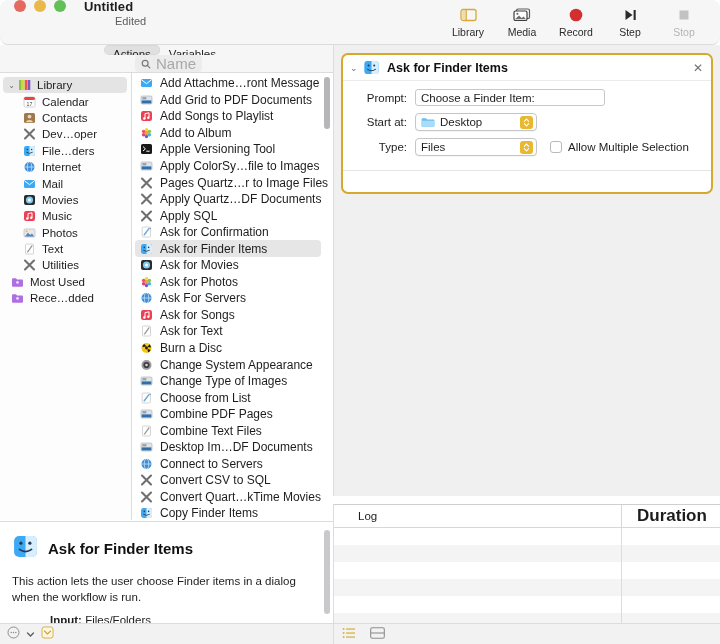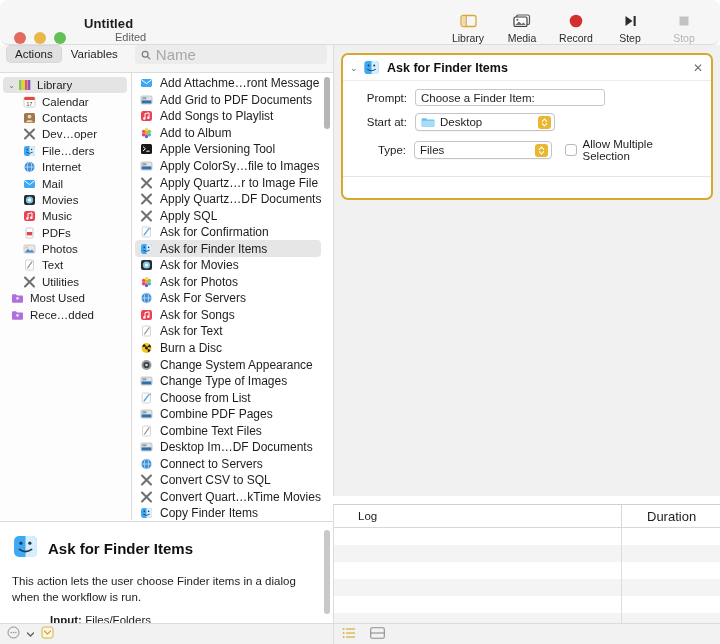--- a/index.html
+++ b/index.html
@@ -10,21 +10,21 @@
     overflow: hidden;
     -webkit-font-smoothing: antialiased;
   }
   .window { position: relative; width: 720px; height: 644px; background: #fff; }
 
   
   .titlebar {
     position: absolute; top: 0; left: 0; width: 720px; height: 45px;
     background: #f6f6f6;
     border-bottom: 1px solid #dcdcdc;
-    display: flex; align-items: flex-end; border-radius: 8px;
+    display: flex; align-items: flex-start; border-radius: 8px;
   }
   .traffic { display: flex; gap: 8px; padding-left: 14px; align-items: center; }
   .light { width: 12px; height: 12px; border-radius: 50%; }
   .l-red { background: #e4695f; }
   .l-yellow { background: #e8b84b; }
   .l-green { background: #63c056; }
 
   .doctitle { margin-left: 18px; line-height: 1.05; }
   .doctitle .t1 { font-size: 13px; font-weight: bold; color: #1d1d1f; letter-spacing: .1px; }
   .doctitle .t2 { font-size: 11px; color: #5d5d60; margin-top: 2px; padding-left: 31px; }
@@ -34,22 +34,23 @@
     width: 52px; display: flex; flex-direction: column; align-items: center;
     justify-content: flex-start; padding-top: 5px; cursor: default;
   }
   .tb-ico { height: 19px; display: flex; align-items: center; justify-content: center; }
   .tb-lab { font-size: 10.5px; color: #2b2b2d; margin-top: 2px; }
   .tb-btn.disabled .tb-lab { color: #b4b4b6; }
 
   
   .subbar {
     position: absolute; top: 45px; left: 0; width: 333px; height: 28px;
-    background: #f6f6f6; display: flex; align-items: flex-start; padding: 0 6px;
+    background: #f6f6f6; display: flex; align-items: center; padding: 0 0;
     border-bottom: 1px solid #dcdcdc;
+    flex-direction: column;
   }
   .seg {
     display: flex; border-radius: 5px; overflow: hidden; margin-right: 4px;
   }
   .seg-item {
     font-size: 11.5px; color: #1d1d1f; padding: 3px 9px; border-radius: 5px;
     cursor: default; white-space: nowrap;
   }
   .seg-item.active { background: #e0e0e0; box-shadow: inset 0 0 0 .5px #cfcfcf; }
   .searchbox {
@@ -139,21 +140,21 @@
   .card-body { padding: 8px 10px 7px 10px; }
   .field { display: flex; align-items: center; margin-bottom: 7px; }
   .flabel { font-size: 11.5px; color: #1d1d1f; width: 54px; text-align: right; margin-right: 8px; }
   .textinput {
     flex: 0 0 auto; width: 190px; height: 17px; background: #fff;
     border: 1px solid #c8c8ca; border-radius: 3px;
     font-size: 11.5px; color: #1d1d1f; padding: 0 5px;
     display: flex; align-items: center;
   }
   .popup {
-    position: relative; width: 140px; height: 18px; background: #fff;
+    position: relative; width: 122px; height: 18px; background: #fff;
     border: 1px solid #c5c5c7; border-radius: 4px;
     display: flex; align-items: center; padding: 0 5px;
     font-size: 11.5px; color: #1d1d1f;
     box-shadow: 0 .5px .5px rgba(0,0,0,.07);
   }
   .popup .pico { width: 14px; height: 11px; margin-right: 5px; display:flex;align-items:center;}
   .stepper {
     position: absolute; right: 3px; top: 2px; width: 13px; height: 13px;
     background: #e8b930; border-radius: 3px;
     display: flex; flex-direction: column; align-items: center; justify-content: center;
@@ -176,21 +177,21 @@
   
   .logpane {
     position: absolute; left: 333px; top: 496px; width: 387px; height: 127px;
     background: #fff; border-top: 1px solid #cfcfcf; border-left: 1px solid #dcdcdc; margin-top: 8px;
   }
   .log-head {
     height: 23px; display: flex; align-items: center;
     border-bottom: 1px solid #d7d7d9; background: #fff;
   }
   .log-h1 { width: 287px; font-size: 11.5px; color: #1d1d1f; padding-left: 24px; }
-  .log-h2 { font-size: 13px; color: #1d1d1f; padding-left: 25px; border-left: 1px solid #d7d7d9; height: 100%; display:flex; align-items:center; }
+  .log-h2 { font-size: 17px; color: #1d1d1f; padding-left: 15px; border-left: 1px solid #d7d7d9; height: 100%; display:flex; align-items:center;font-weight:bold; }
   .log-rows { position: relative; }
   .log-row { height: 17px; }
   .log-row.alt { background: #f4f4f4; }
   .log-divider {
     position: absolute; left: 287px; top: 0; width: 1px; height: 104px;
     background: #dcdcdc;
   }
   .logbar {
     position: absolute; left: 333px; top: 623px; width: 387px; height: 21px;
     background: #f2f2f2; border-top: 1px solid #dcdcdc; border-left: 1px solid #dcdcdc;
@@ -369,29 +370,20 @@
               <path d="M5 8.4 V3.6 L9 2.8 V7.6" fill="none" stroke="#fff" stroke-width="1"></path>
               <circle cx="4.3" cy="8.5" r="1.2" fill="#fff"></circle>
               <circle cx="8.3" cy="7.7" r="1.2" fill="#fff"></circle>
             </svg>
           </span>
         <span>Music</span>
       </div>
       <div class="librow indent">
         <span class="libico">
             <svg width="13" height="12" viewBox="0 0 13 12">
-              <rect x="3" y="1" width="7" height="10" rx="1" fill="#fff" stroke="#c0c0c2" stroke-width=".8"></rect>
-              <rect x="3.8" y="5" width="5.4" height="3.4" fill="#e0474c"></rect>
-            </svg>
-          </span>
-        <span>PDFs</span>
-      </div>
-      <div class="librow indent">
-        <span class="libico">
-            <svg width="13" height="12" viewBox="0 0 13 12">
               <rect x="1" y="2" width="11" height="8" rx="1.4" fill="#e8e8ea" stroke="#b9b9bb" stroke-width=".7"></rect>
               <path d="M1.8 9.4 L5 5.8 L7.2 8 L9 6.4 L11.2 9.4 Z" fill="#4a86c8"></path>
               <circle cx="3.6" cy="4.4" r=".9" fill="#f0b429"></circle>
             </svg>
           </span>
         <span>Photos</span>
       </div>
       <div class="librow indent">
         <span class="libico">
             <svg width="13" height="12" viewBox="0 0 13 12">
@@ -495,21 +487,21 @@
               </svg>
             </span>
             <span>Apply ColorSy…file to Images</span>
           </div>
           <div class="actrow">
             <span class="actico">
               <svg width="13" height="12" viewBox="0 0 13 12">
                 <path d="M2 1.6 L11 10.4 M11 1.6 L2 10.4" stroke="#6f6f72" stroke-width="2.1" stroke-linecap="round"></path>
               </svg>
             </span>
-            <span>Apply Quartz…r to Image File</span>
+            <span>Pages Quartz…r to Image Files</span>
           </div>
           <div class="actrow">
             <span class="actico">
               <svg width="13" height="12" viewBox="0 0 13 12">
                 <path d="M2 1.6 L11 10.4 M11 1.6 L2 10.4" stroke="#6f6f72" stroke-width="2.1" stroke-linecap="round"></path>
               </svg>
             </span>
             <span>Apply Quartz…DF Documents</span>
           </div>
           <div class="actrow">

